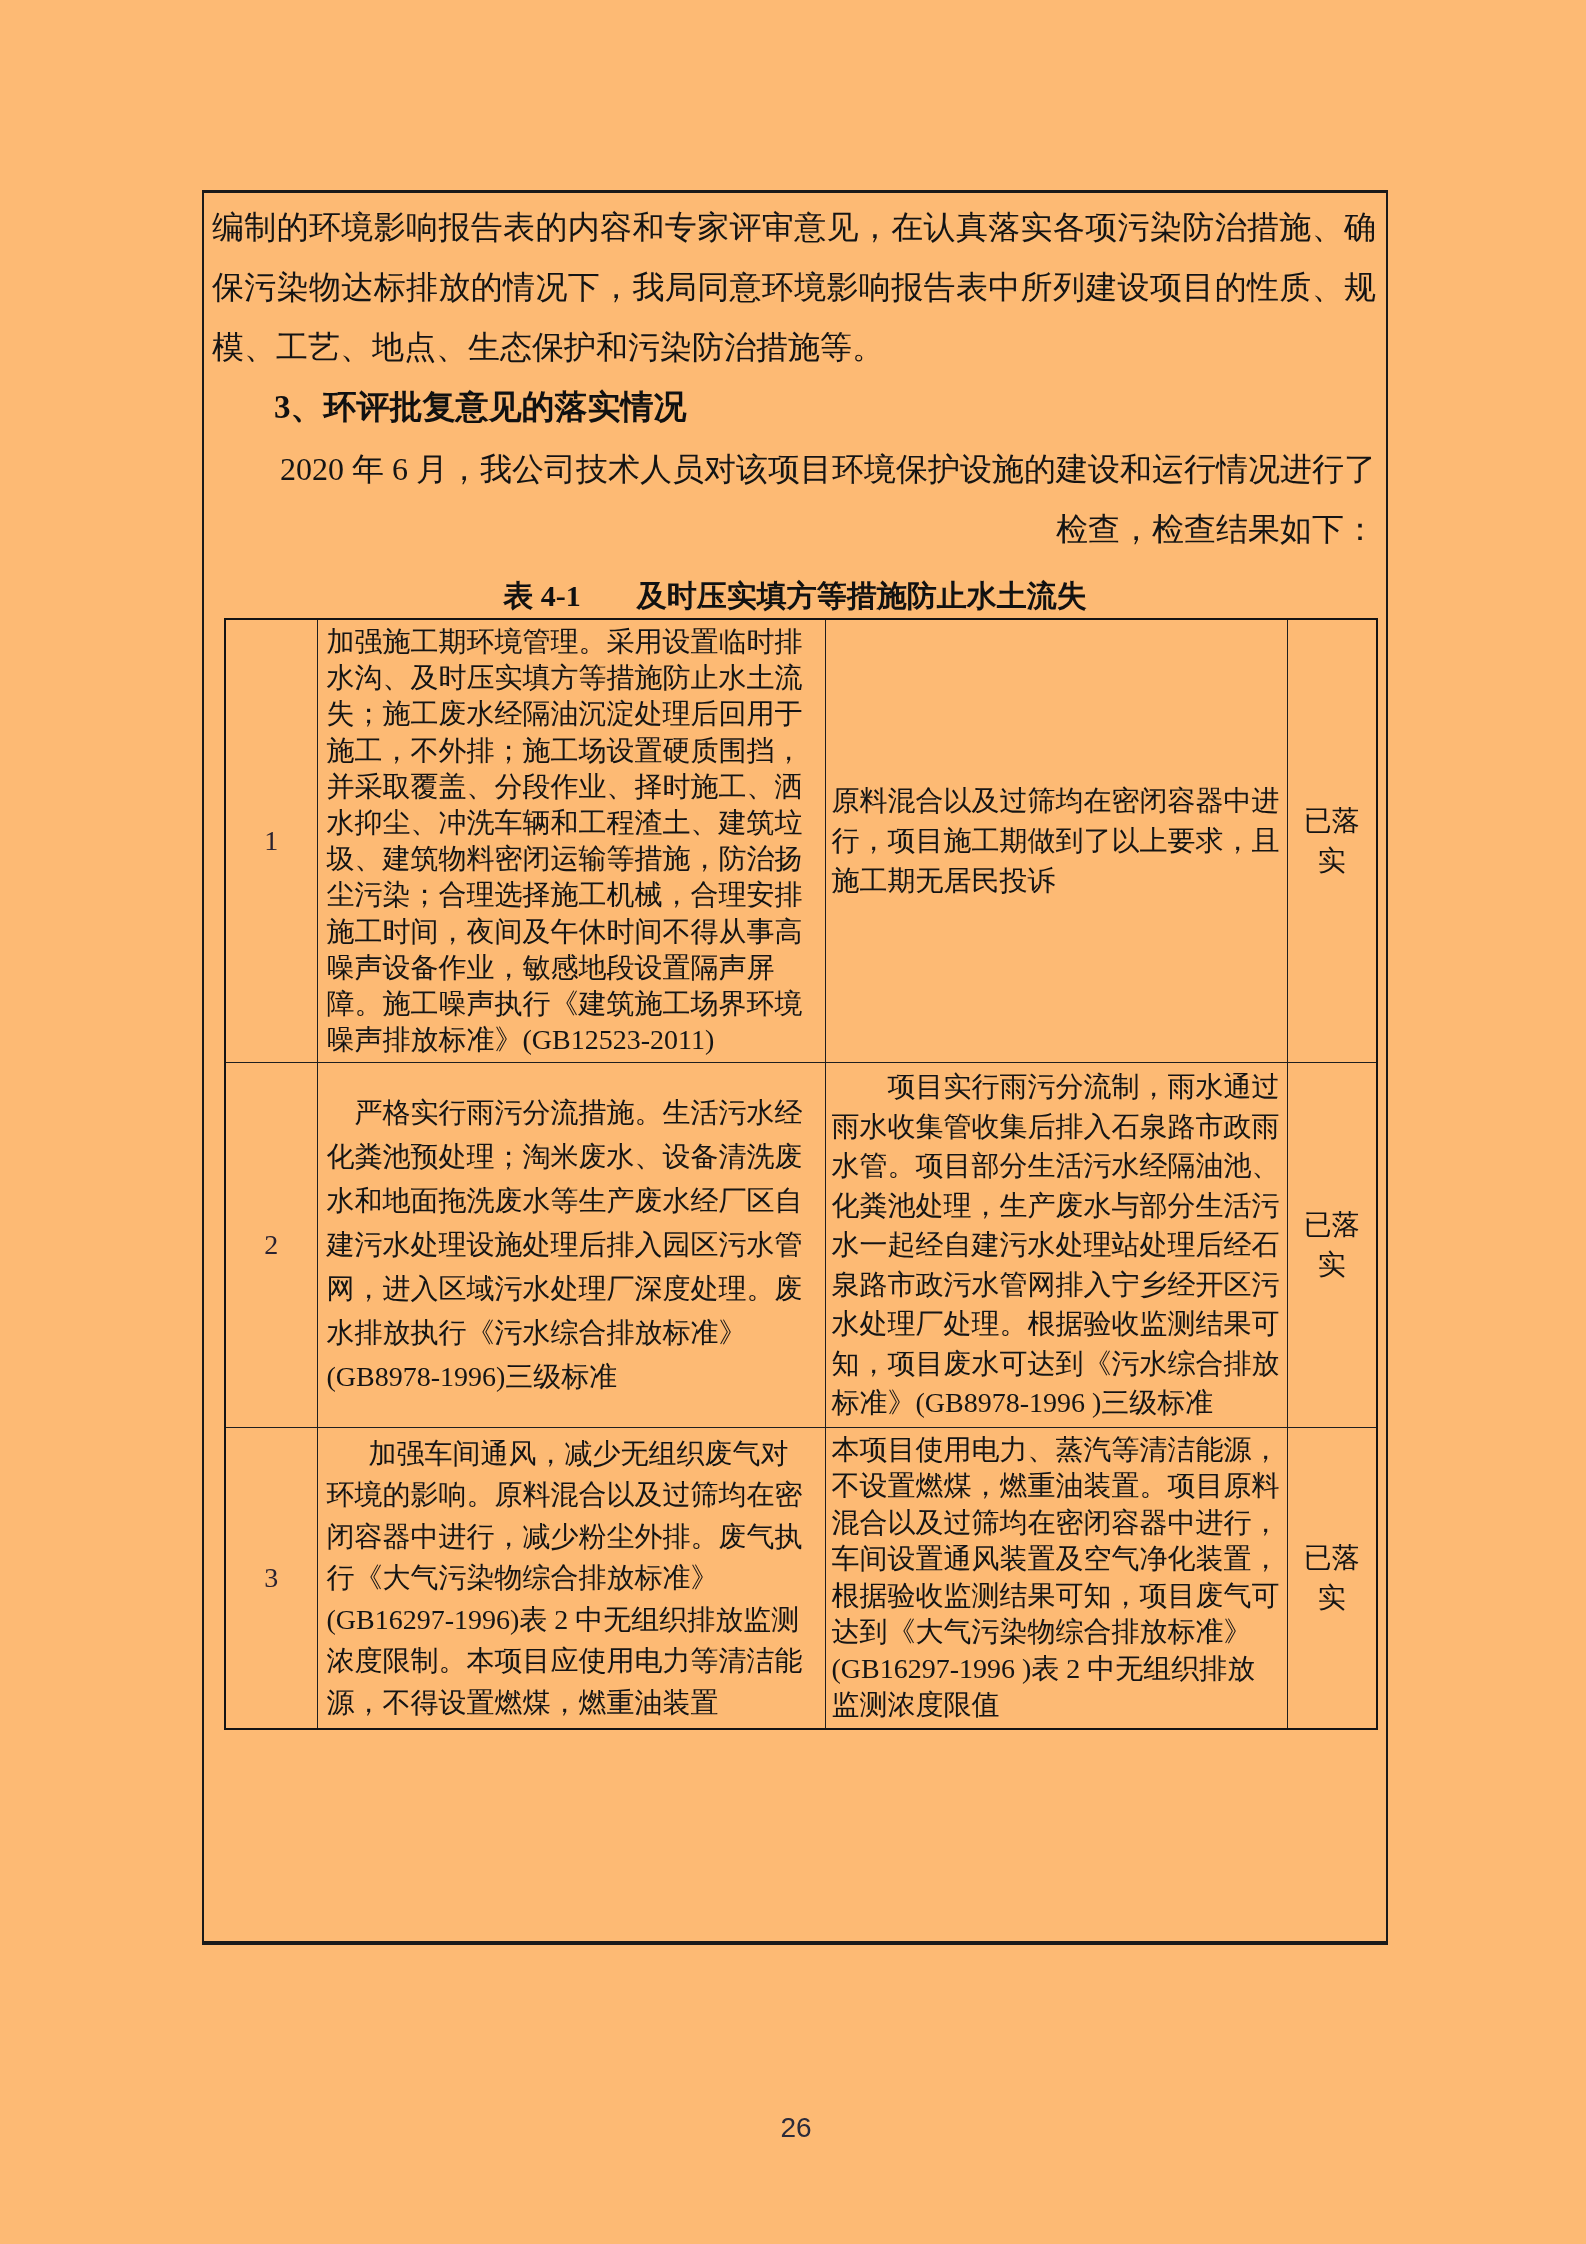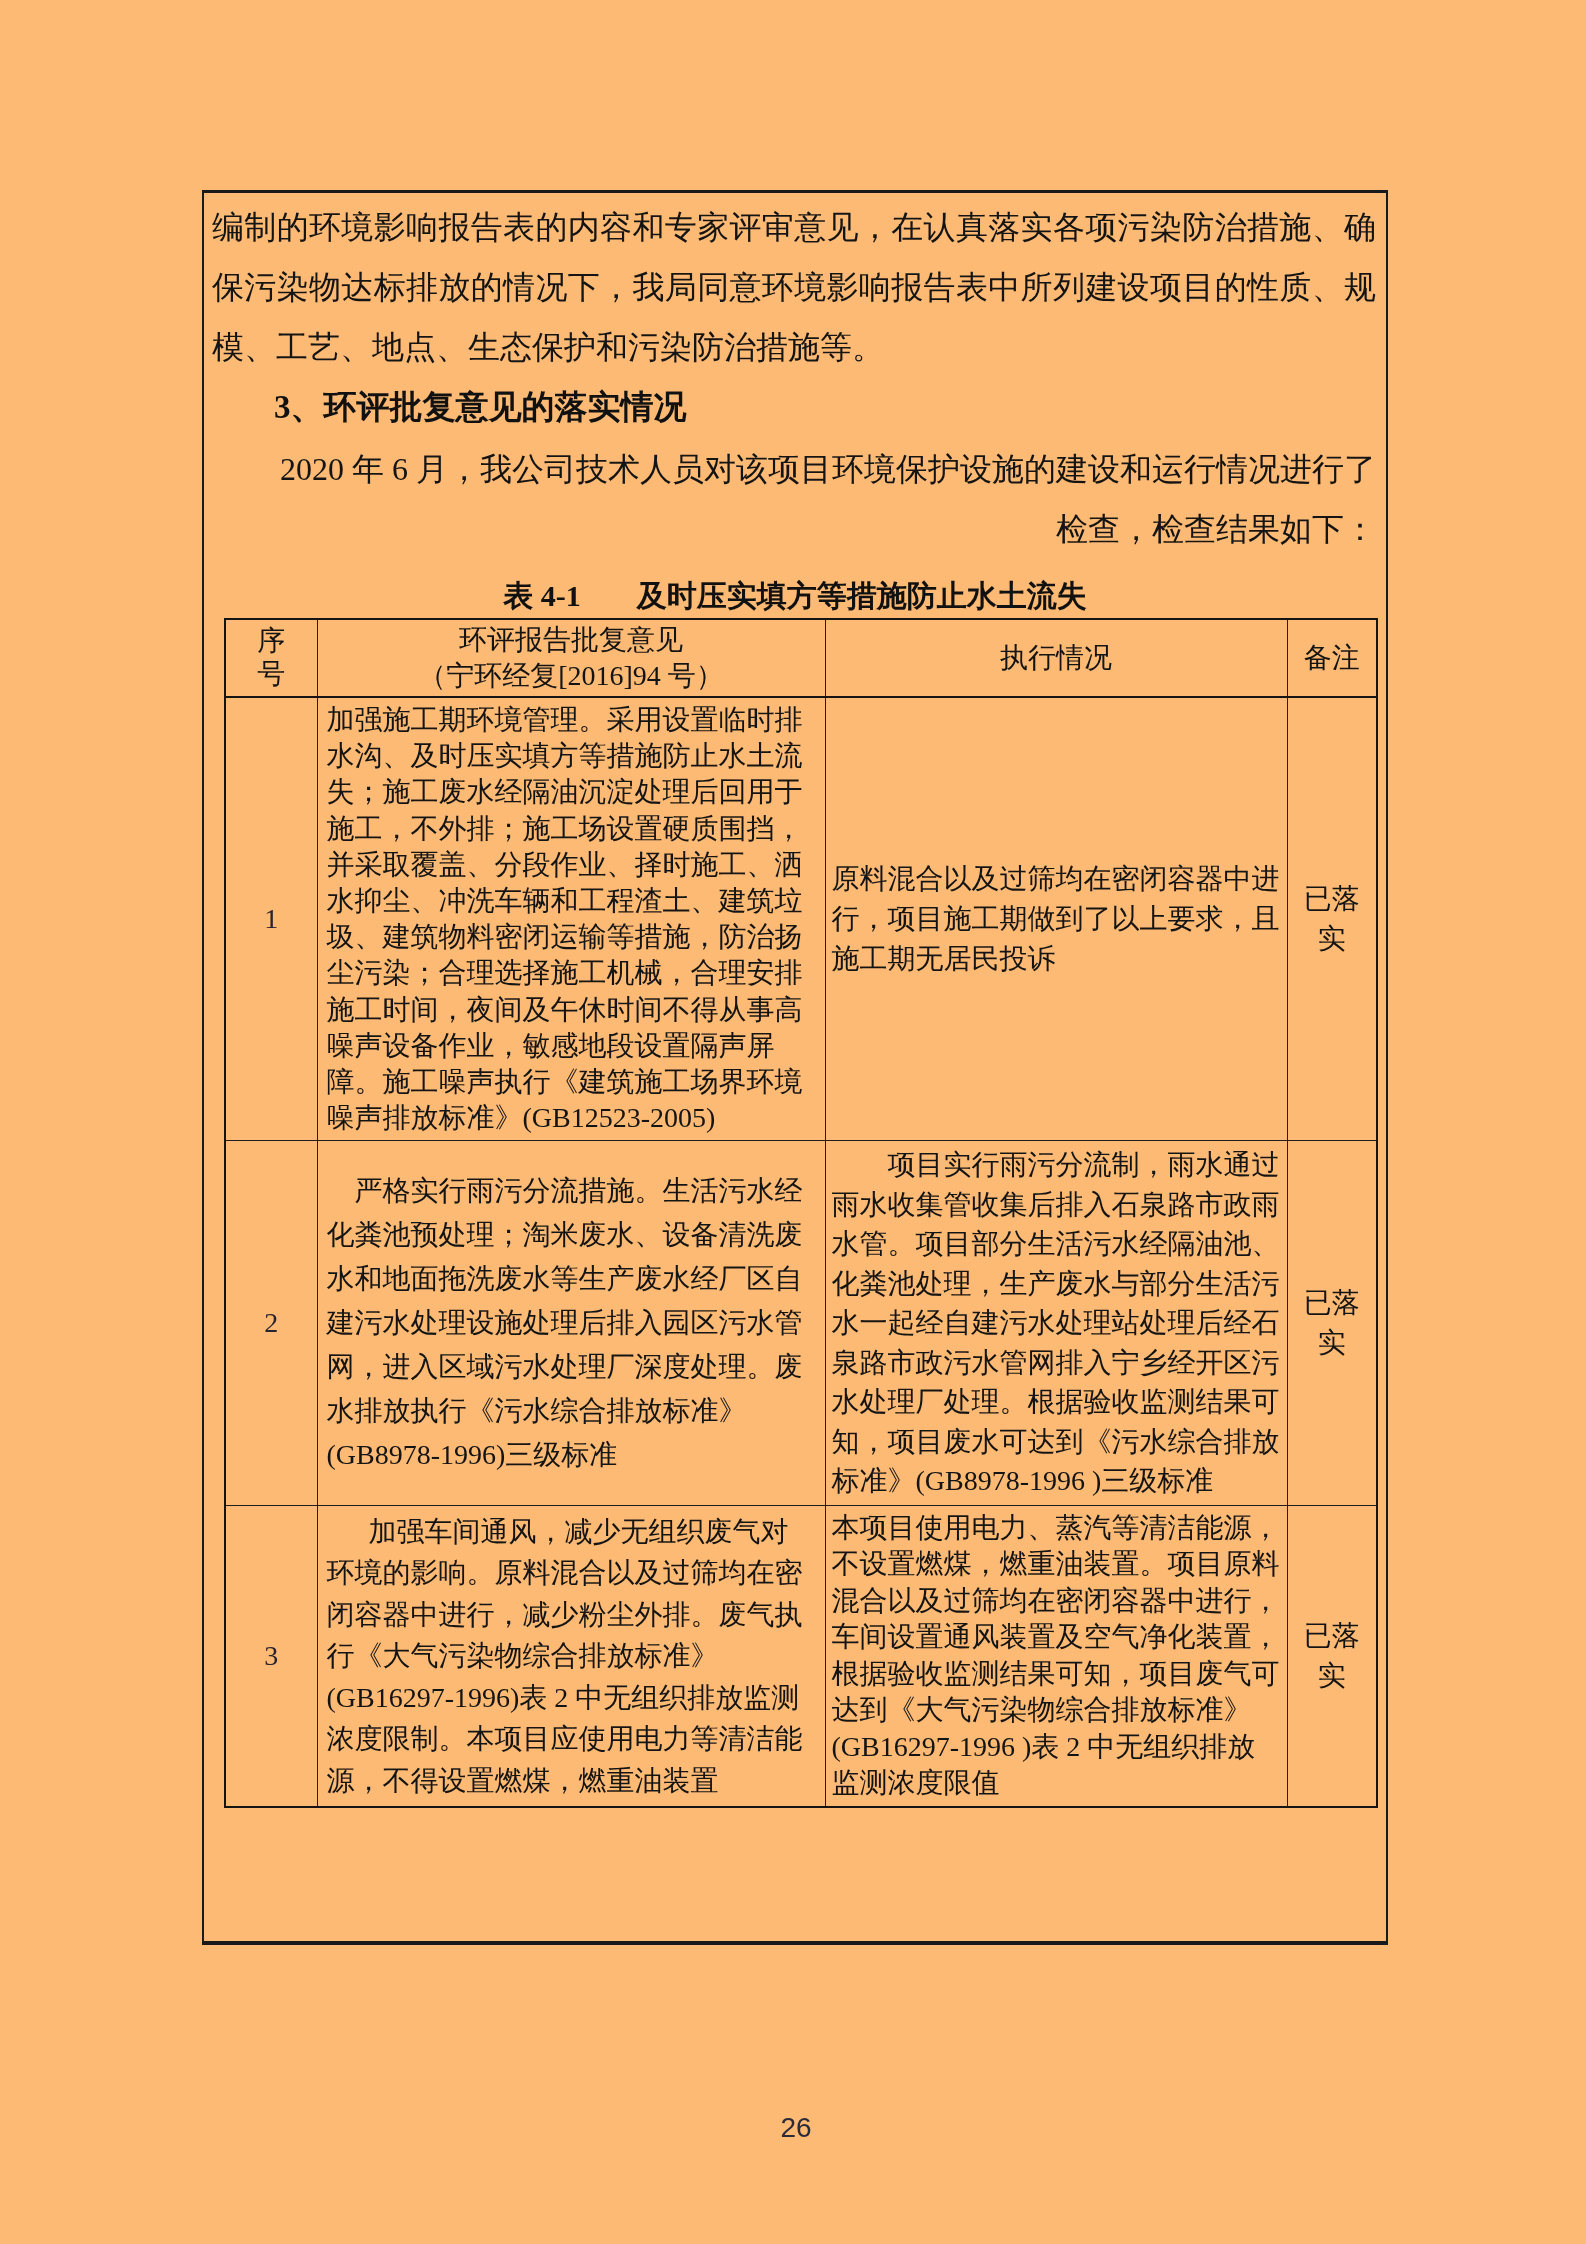--- a/index.html
+++ b/index.html
@@ -104,35 +104,24 @@
     </div>
 
     <table class="env-table">
       <colgroup>
         <col style="width:92px">
         <col style="width:508px">
         <col style="width:462px">
         <col style="width:90px">
       </colgroup>
       <tbody>
-          <tr class="header-row">
-        <th>
-          <span class="vstack">序号</span>
-        </th>
-        <th>
-          <div>环评报告批复意见</div>
-          <div>（宁环经复[2016]94 号）</div>
-        </th>
-        <th>执行情况</th>
-        <th>备注</th>
-      </tr>
 
       <tr class="r1">
         <td class="no-cell">1</td>
-        <td class="req-cell lh36">加强施工期环境管理。采用设置临时排水沟、及时压实填方等措施防止水土流失；施工废水经隔油沉淀处理后回用于施工，不外排；施工场设置硬质围挡，并采取覆盖、分段作业、择时施工、洒水抑尘、冲洗车辆和工程渣土、建筑垃圾、建筑物料密闭运输等措施，防治扬尘污染；合理选择施工机械，合理安排施工时间，夜间及午休时间不得从事高噪声设备作业，敏感地段设置隔声屏障。施工噪声执行《建筑施工场界环境噪声排放标准》(GB12523-2005)</td>
+        <td class="req-cell lh36">加强施工期环境管理。采用设置临时排水沟、及时压实填方等措施防止水土流失；施工废水经隔油沉淀处理后回用于施工，不外排；施工场设置硬质围挡，并采取覆盖、分段作业、择时施工、洒水抑尘、冲洗车辆和工程渣土、建筑垃圾、建筑物料密闭运输等措施，防治扬尘污染；合理选择施工机械，合理安排施工时间，夜间及午休时间不得从事高噪声设备作业，敏感地段设置隔声屏障。施工噪声执行《建筑施工场界环境噪声排放标准》(GB12523-2011)</td>
         <td class="impl-cell lh40">原料混合以及过筛均在密闭容器中进行，项目施工期做到了以上要求，且施工期无居民投诉</td>
         <td class="remark-cell">已落实</td>
       </tr>
 
       <tr class="r2">
         <td class="no-cell">2</td>
         <td class="req-cell lh44 ind1">严格实行雨污分流措施。生活污水经化粪池预处理；淘米废水、设备清洗废水和地面拖洗废水等生产废水经厂区自建污水处理设施处理后排入园区污水管网，进入区域污水处理厂深度处理。废水排放执行《污水综合排放标准》(GB8978-1996)三级标准</td>
         <td class="impl-cell lh40b ind2">项目实行雨污分流制，雨水通过雨水收集管收集后排入石泉路市政雨水管。项目部分生活污水经隔油池、化粪池处理，生产废水与部分生活污水一起经自建污水处理站处理后经石泉路市政污水管网排入宁乡经开区污水处理厂处理。根据验收监测结果可知，项目废水可达到《污水综合排放标准》(GB8978-1996 )三级标准</td>
         <td class="remark-cell">已落实</td>
       </tr>

